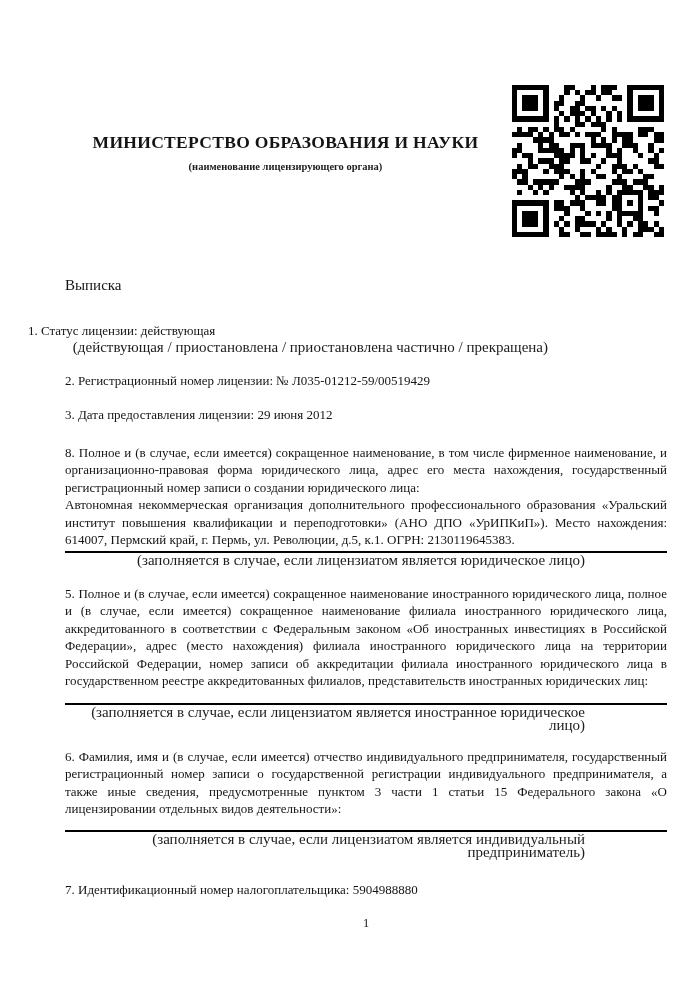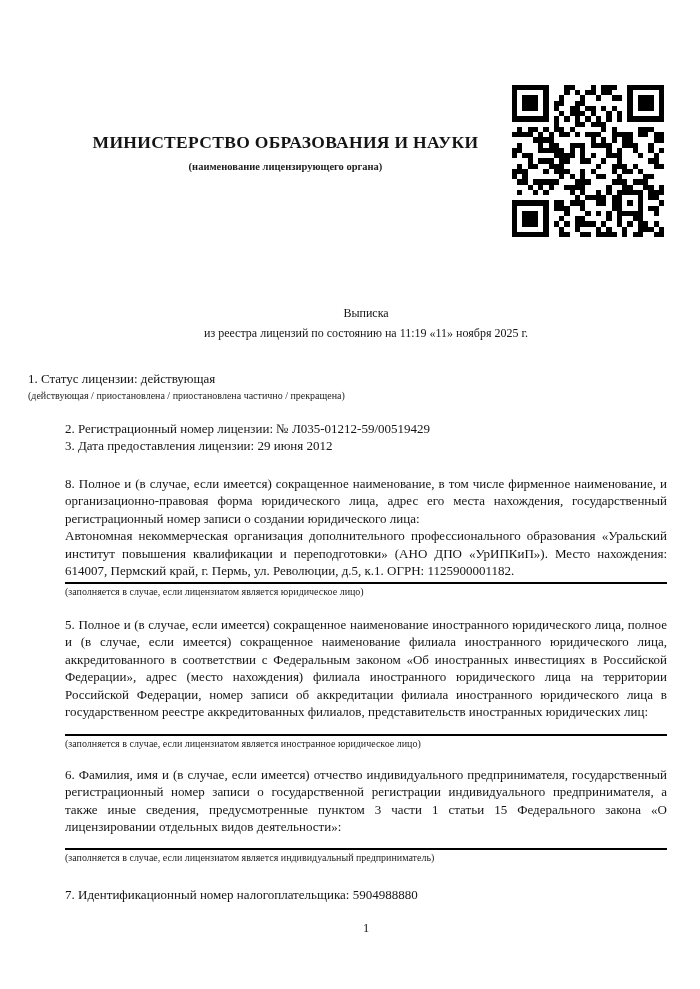--- a/index.html
+++ b/index.html
@@ -15,35 +15,35 @@
   }
   .col{margin-left:65px;margin-right:33px;}
   
   .header{display:flex;align-items:flex-start;margin:85px 36px 0 65px;}
   .header-left{flex:1;text-align:center;padding-top:44px;padding-right:6px;}
   .ministry{font-weight:bold;font-size:17.5px;line-height:27px;letter-spacing:.3px;}
   .ministry-caption{font-size:10.5px;line-height:13px;margin-top:4px;color:#1c1c1c;font-weight:bold;}
   .qr{width:152px;height:152px;flex:0 0 auto;}
   .qr svg{display:block;width:152px;height:152px;}
   
-  .title{margin-top:66px;text-align:center;font-size:12px;line-height:20px;}
+  .title{margin-top:38px;text-align:left;font-size:15px;line-height:20px;}
   
   .body-text{font-size:13px;line-height:17.5px;}
   .para{text-align:justify;text-justify:inter-word;}
   .item-status{margin-top:27px;margin-left:28px;}
   .item{margin-top:18px;}
-  .item-3{margin-top:0;}
+  .item-3{margin-top:17px;}
   .item-4{margin-top:20px;}
   .item-6{margin-top:16px;}
   .item-7{margin-top:22px;}
   .rule{border-top:2px solid #000;height:0;line-height:0;}
   .rule-tight{margin-top:2px;}
   .rule-gap{margin-top:13px;}
   .rule-gap2{margin-top:12px;}
-  .caption{font-size:10px;line-height:13px;text-align:left;color:#1c1c1c;}
+  .caption{font-size:15px;line-height:13px;text-align:right;color:#1c1c1c;}
   .caption-narrow{width:520px;margin-top:1px;}
   .pagenum{margin-top:18px;text-align:center;font-size:12.5px;line-height:15px;}
 </style>
 </head>
 <body>
 
 <div class="page">
 
   <div class="header">
     <div class="header-left">
@@ -460,39 +460,38 @@
           <rect x="23" y="28" width="1" height="1"></rect>
           <rect x="24" y="28" width="1" height="1"></rect>
           <rect x="27" y="28" width="1" height="1"></rect>
           <rect x="28" y="28" width="1" height="1"></rect>
         </svg>
       </div>
   </div>
 
   <div class="title col">
     <div>Выписка</div>
-    <div>из реестра лицензий по состоянию на 11:19 «11» ноября 2025 г.</div>
   </div>
 
   <div class="item-status col body-text">
     <div>1. Статус лицензии: действующая</div>
     <div class="caption caption-narrow">(действующая / приостановлена / приостановлена частично / прекращена)</div>
   </div>
 
   <div class="item col body-text">
     <div>2. Регистрационный номер лицензии: № Л035-01212-59/00519429</div>
   </div>
 
   <div class="item-3 item col body-text">
     <div>3. Дата предоставления лицензии: 29 июня 2012</div>
   </div>
 
   <div class="item-4 col body-text">
     <div class="para">8. Полное и (в случае, если имеется) сокращенное наименование, в том числе фирменное наименование, и организационно-правовая форма юридического лица, адрес его места нахождения, государственный регистрационный номер записи о создании юридического лица:</div>
-    <div class="para">Автономная некоммерческая организация дополнительного профессионального образования «Уральский институт повышения квалификации и переподготовки» (АНО ДПО «УрИПКиП»). Место нахождения: 614007, Пермский край, г. Пермь, ул. Революции, д.5, к.1. ОГРН: 1125900001182.</div>
+    <div class="para">Автономная некоммерческая организация дополнительного профессионального образования «Уральский институт повышения квалификации и переподготовки» (АНО ДПО «УрИПКиП»). Место нахождения: 614007, Пермский край, г. Пермь, ул. Революции, д.5, к.1. ОГРН: 2130119645383.</div>
     <div class="rule rule-tight"></div>
     <div class="caption caption-narrow">(заполняется в случае, если лицензиатом является юридическое лицо)</div>
   </div>
 
   <div class="item col body-text">
     <div class="para">5. Полное и (в случае, если имеется) сокращенное наименование иностранного юридического лица, полное и (в случае, если имеется) сокращенное наименование филиала иностранного юридического лица, аккредитованного в соответствии с Федеральным законом «Об иностранных инвестициях в Российской Федерации», адрес (место нахождения) филиала иностранного юридического лица на территории Российской Федерации, номер записи об аккредитации филиала иностранного юридического лица в государственном реестре аккредитованных филиалов, представительств иностранных юридических лиц:</div>
     <div class="rule rule-gap"></div>
     <div class="caption caption-narrow">(заполняется в случае, если лицензиатом является иностранное юридическое лицо)</div>
   </div>
 

